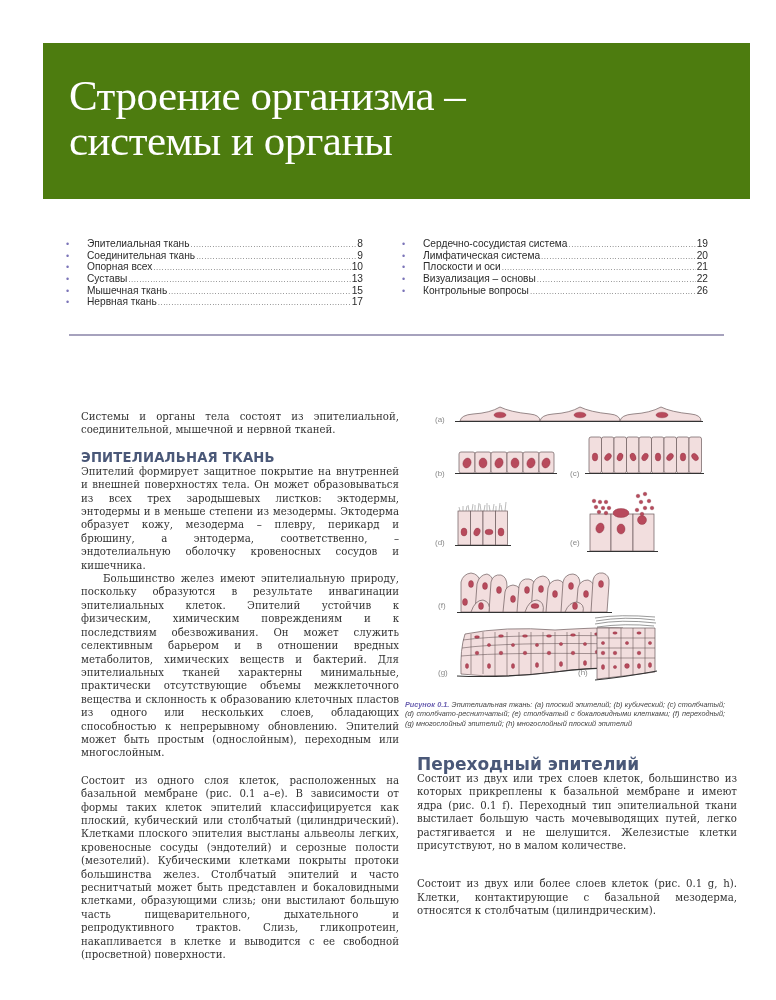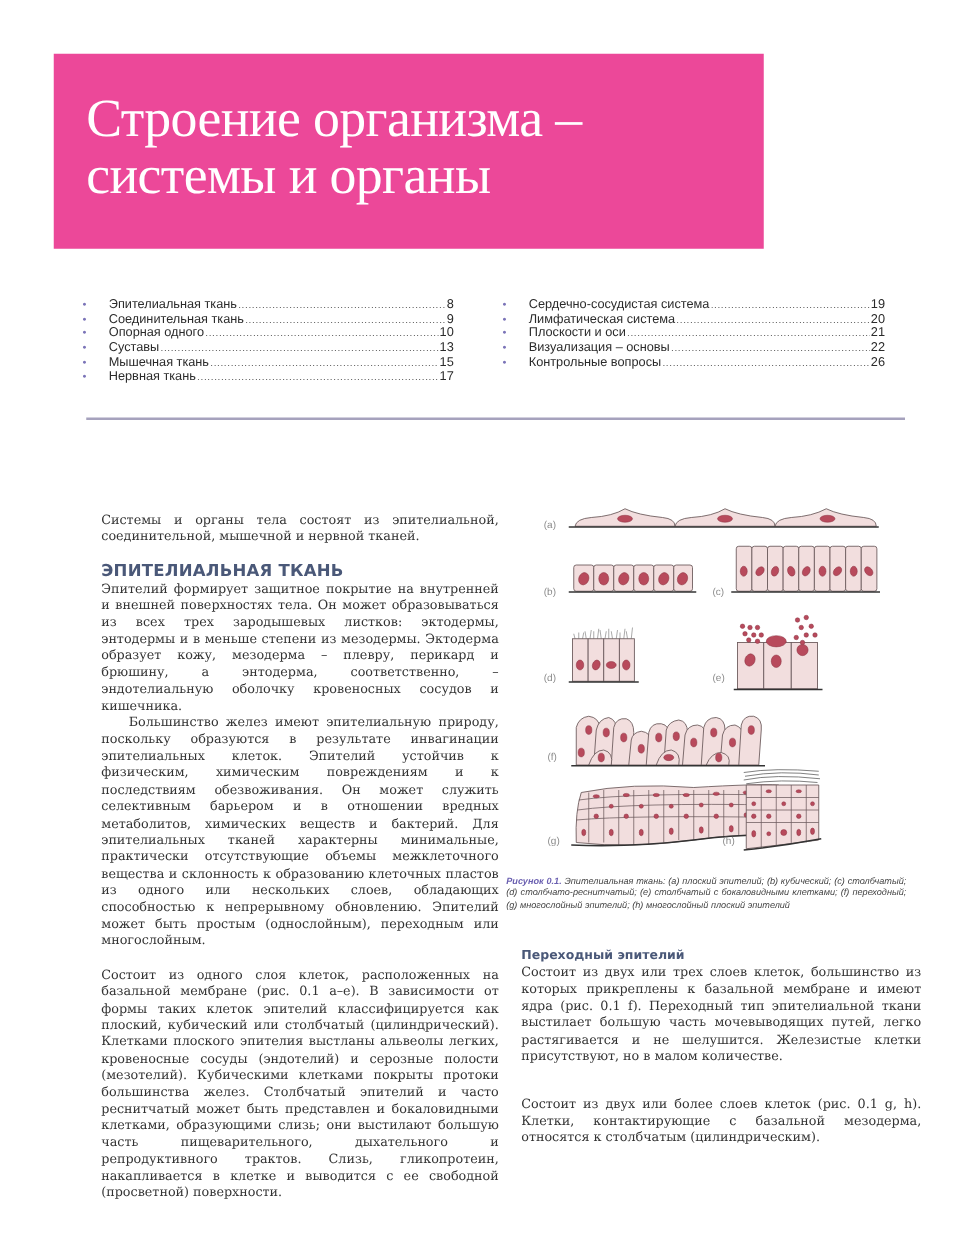--- a/index.html
+++ b/index.html
@@ -1,35 +1,35 @@
 <!DOCTYPE html>
 <html><head>
   <meta charset="utf-8">
   <style>
     html, body { margin: 0; padding: 0; background: #ffffff; }
     body { width: 776px; height: 1000px; position: relative; overflow: hidden; font-family: "DejaVu Serif", serif; color: #2b2b2b; }
-    .banner { position: absolute; left: 43px; top: 43px; width: 568px; height: 156px; background: #ec4899; }
+    .banner { position: absolute; left: 43px; top: 43px; width: 707px; height: 156px; background: #4d7c0f; }
     .banner-title { position: absolute; left: 26px; top: 30px; color: #ffffff; font-family: "Liberation Serif", serif; font-size: 43px; line-height: 45px; letter-spacing: -0.5px; margin: 0; font-weight: normal; }
     .toc { position: absolute; top: 238px; font-family: "Liberation Sans", sans-serif; font-size: 10.2px; color: #2b2b2b; }
     .toc-left { left: 66px; width: 297px; }
     .toc-right { left: 402px; width: 306px; }
     .toc-item { display: flex; align-items: baseline; height: 11.7px; line-height: 11.7px; white-space: nowrap; }
     .toc-bullet { width: 21px; color: #7b74b8; font-size: 9px; flex: none; }
     .toc-label { flex: none; }
     .toc-dots { flex: 1; overflow: hidden; color: #555; margin: 0 1px; letter-spacing: 0.5px; }
     .toc-dots::before { content: "................................................................................................................................................"; font-size: 8px; }
     .toc-page { flex: none; }
     .rule { position: absolute; left: 69px; top: 334px; width: 655px; height: 2px; background: #a6a2bd; }
     .col { position: absolute; font-family: "DejaVu Serif", serif; font-size: 10.2px; line-height: 13.4px; color: #333; text-align: justify; margin-left: 12px; }
     .col-left { left: 69px; top: 410px; width: 318px; }
     .col-right { left: 405px; top: 757px; width: 320px; }
     .col p { margin: 0; }
     .intro { margin-bottom: 13px !important; }
     .h-caps { font-family: "DejaVu Sans", sans-serif; font-weight: bold; color: #4a5878; font-size: 13.2px; letter-spacing: 0.2px; margin: 0; line-height: 15px; }
-    .h-sub { font-family: "DejaVu Sans", sans-serif; font-weight: bold; color: #4a5878; font-size: 10px; margin: 0; line-height: 15px; }
+    .h-sub { font-family: "DejaVu Sans", sans-serif; font-weight: bold; color: #4a5878; font-size: 17px; margin: 0; line-height: 15px; }
     .indent { text-indent: 22px; }
     .gap { height: 14px; }
     .figure { position: absolute; left: 405px; top: 404px; width: 320px; height: 280px; }
     .fig-label { font-family: "Liberation Sans", sans-serif; font-size: 8px; fill: #8a8a8a; }
     .caption { position: absolute; left: 405px; top: 700px; width: 320px; font-family: "Liberation Sans", sans-serif; font-size: 7.3px; line-height: 9.4px; color: #444; text-align: justify; font-style: italic; }
     .caption-lead { color: #6a5fb0; font-weight: bold; }
   </style>
 </head>
 <body>
 
@@ -48,21 +48,21 @@
       <span class="toc-page">8</span>
     </div>
   <div class="toc-item">
       <span class="toc-bullet">•</span>
       <span class="toc-label">Соединительная ткань</span>
       <span class="toc-dots"></span>
       <span class="toc-page">9</span>
     </div>
   <div class="toc-item">
       <span class="toc-bullet">•</span>
-      <span class="toc-label">Опорная одного</span>
+      <span class="toc-label">Опорная всех</span>
       <span class="toc-dots"></span>
       <span class="toc-page">10</span>
     </div>
   <div class="toc-item">
       <span class="toc-bullet">•</span>
       <span class="toc-label">Суставы</span>
       <span class="toc-dots"></span>
       <span class="toc-page">13</span>
     </div>
   <div class="toc-item">

